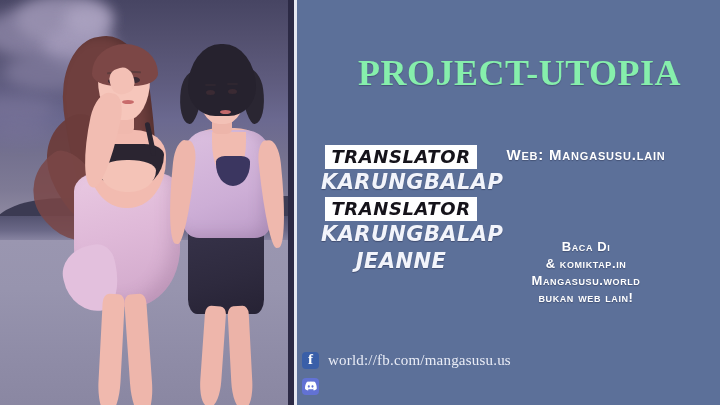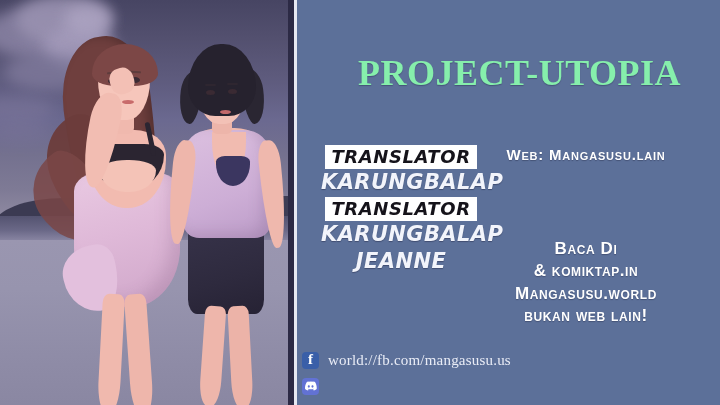--- a/index.html
+++ b/index.html
@@ -342,21 +342,21 @@
 
   
   #read-here {
     position: absolute;
     left: 160px; top: 238px;
     width: 258px;
     text-align: center;
     color: #ffffff;
     font-family: "Liberation Sans", sans-serif;
     font-weight: bold;
-    font-size: 17px;
+    font-size: 13px;
     font-variant: small-caps;
     letter-spacing: 0.6px;
     line-height: 1.32;
     text-shadow: 0 1px 1px rgba(25,28,55,.35);
   }
 
   
   #social-links {
     position: absolute;
     left: 5px; top: 348px;

